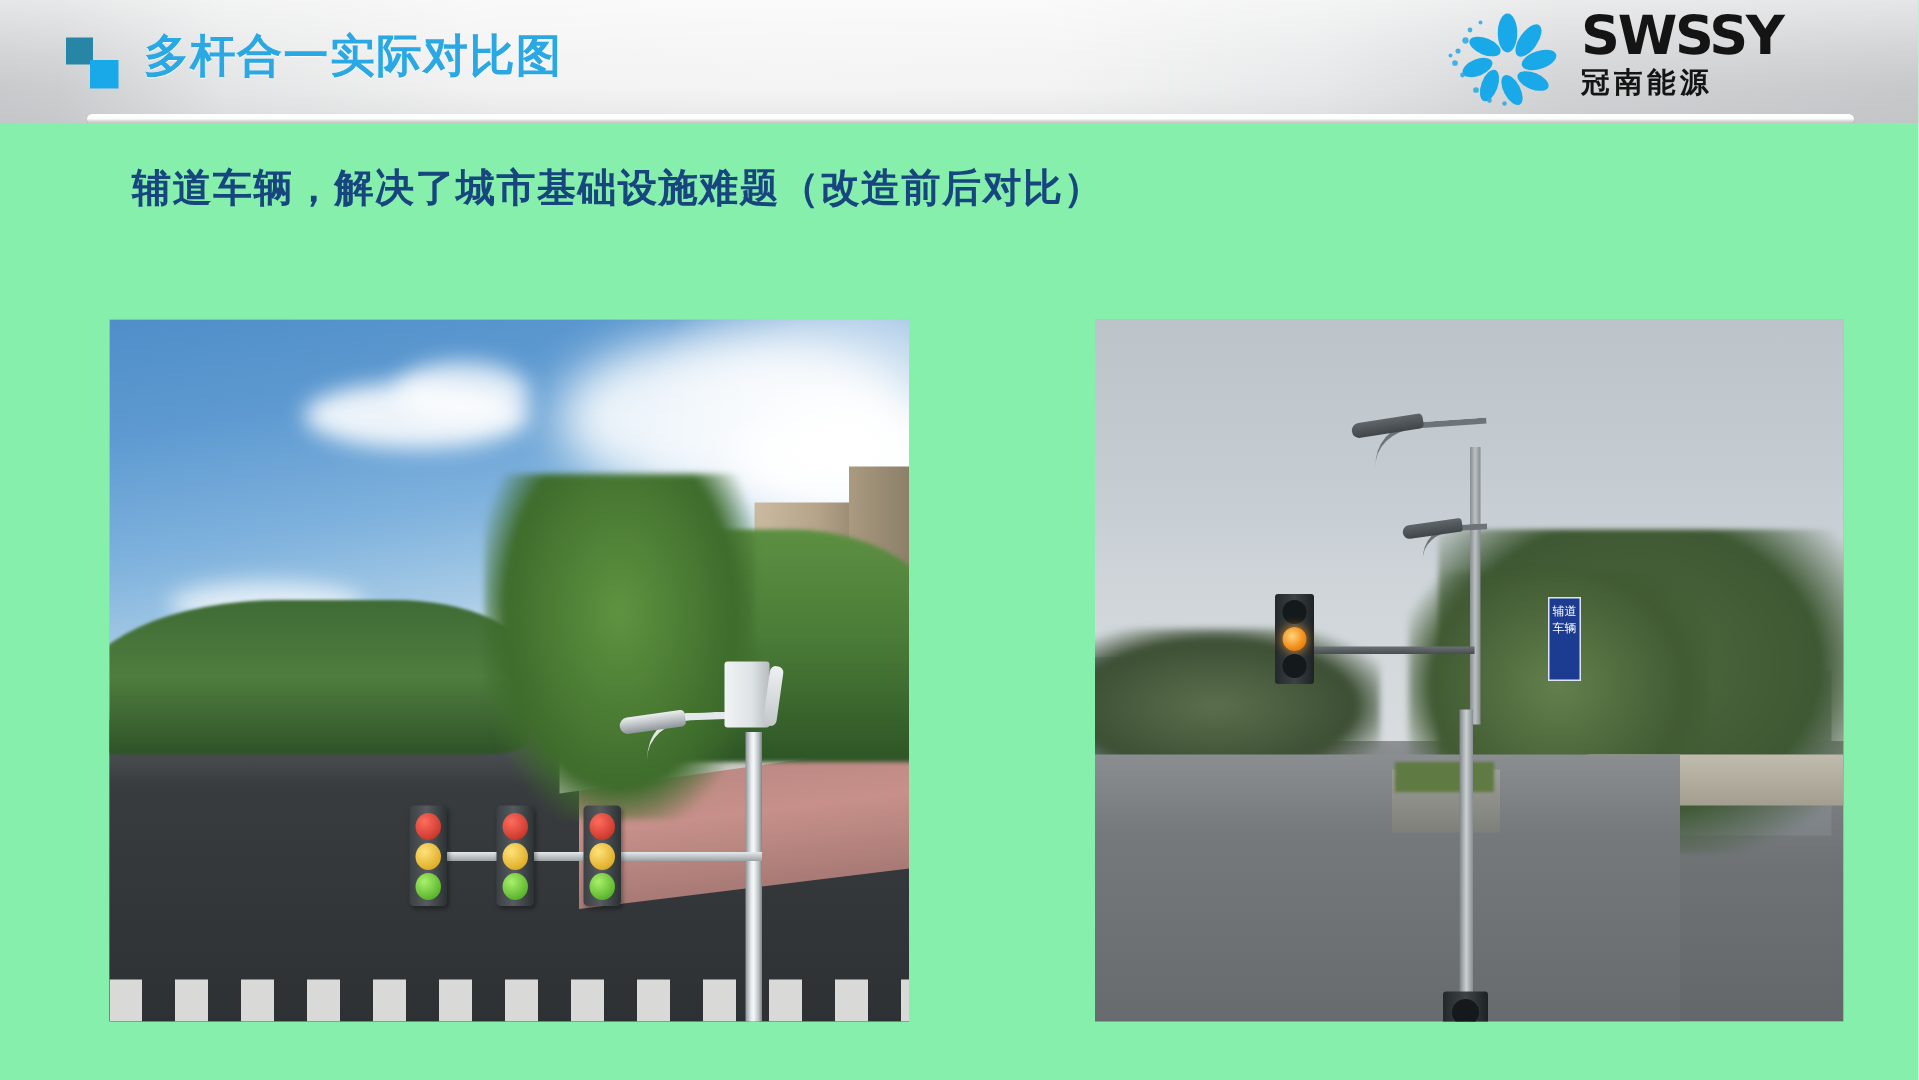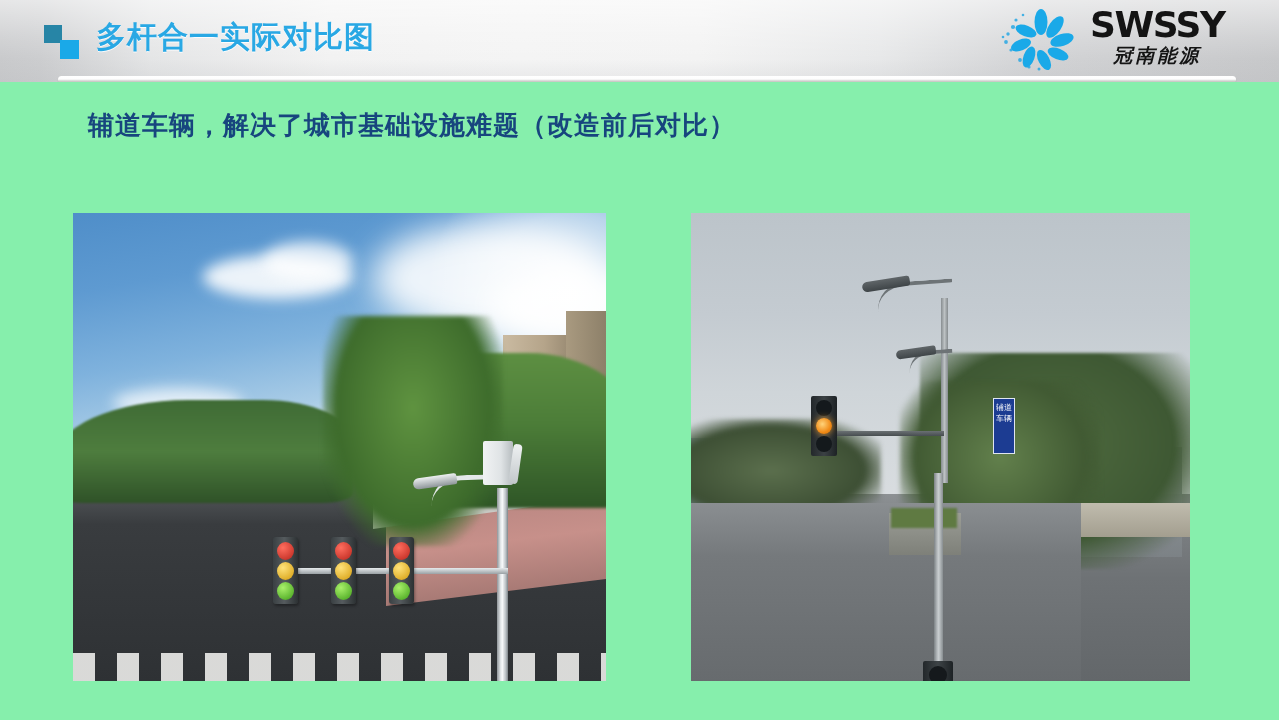--- a/index.html
+++ b/index.html
@@ -64,53 +64,53 @@
     left: 58px; top: 76px;
     width: 1178px; height: 7px;
     border-radius: 4px;
     background: linear-gradient(to bottom, #ffffff 0%, #fdfdfd 45%, #e2e2e1 60%, #b3b0aa 100%);
     box-shadow: 0 1px 1px rgba(120,118,112,0.35);
   }
 
   
   .logo-wrap {
     position: absolute;
-    left: 998px; top: 5px;
-    width: 262px; height: 68px; text-align: center;
+    left: 962px; top: 5px;
+    width: 262px; height: 68px;
   }
   .logo-mark { position: absolute; left: 0; top: 2px; width: 86px; height: 64px; }
   .logo-text { position: absolute; left: 92px; top: 2px; }
   .logo-en {
     font-size: 36px; font-weight: bold; color: #141414;
     letter-spacing: -1.5px; line-height: 36px;
     font-family: "DejaVu Sans", sans-serif;
   }
   .logo-cn {
     font-size: 19px; font-weight: bold; color: #141414;
-    letter-spacing: 3px; line-height: 24px; margin-top: 1px; font-style: italic;
+    letter-spacing: 3px; line-height: 24px; margin-top: 1px;
   }
 
   
   .subtitle {
     position: absolute;
     left: 88px; top: 108px;
     font-size: 26px; font-weight: bold;
     color: #17457e;
     letter-spacing: 1px;
     white-space: nowrap;
   }
 
   
   .panel {
     position: absolute;
     overflow: hidden;
     background: #9fb8cf;
   }
   .panel-left  { left: 73px;  top: 213px; width: 533px; height: 468px; }
-  .panel-right { left: 691px; top: 213px; width: 499px; height: 468px; }
+  .panel-right { left: 730px; top: 213px; width: 499px; height: 468px; }
 
   .scene { position: absolute; inset: 0; }
 
   
   .l-sky {
     position: absolute; left: 0; top: 0; width: 100%; height: 58%;
     background: linear-gradient(170deg, #4f8ec9 0%, #5e9ad1 22%, #7fb2dd 45%, #b9d6ea 70%, #dfeaf2 100%);
   }
   .l-cloud { position: absolute; background: #ffffff; border-radius: 50%; filter: blur(7px); opacity: .88; }
   .c1 { left: 130px; top: 42px;  width: 150px; height: 44px; }

